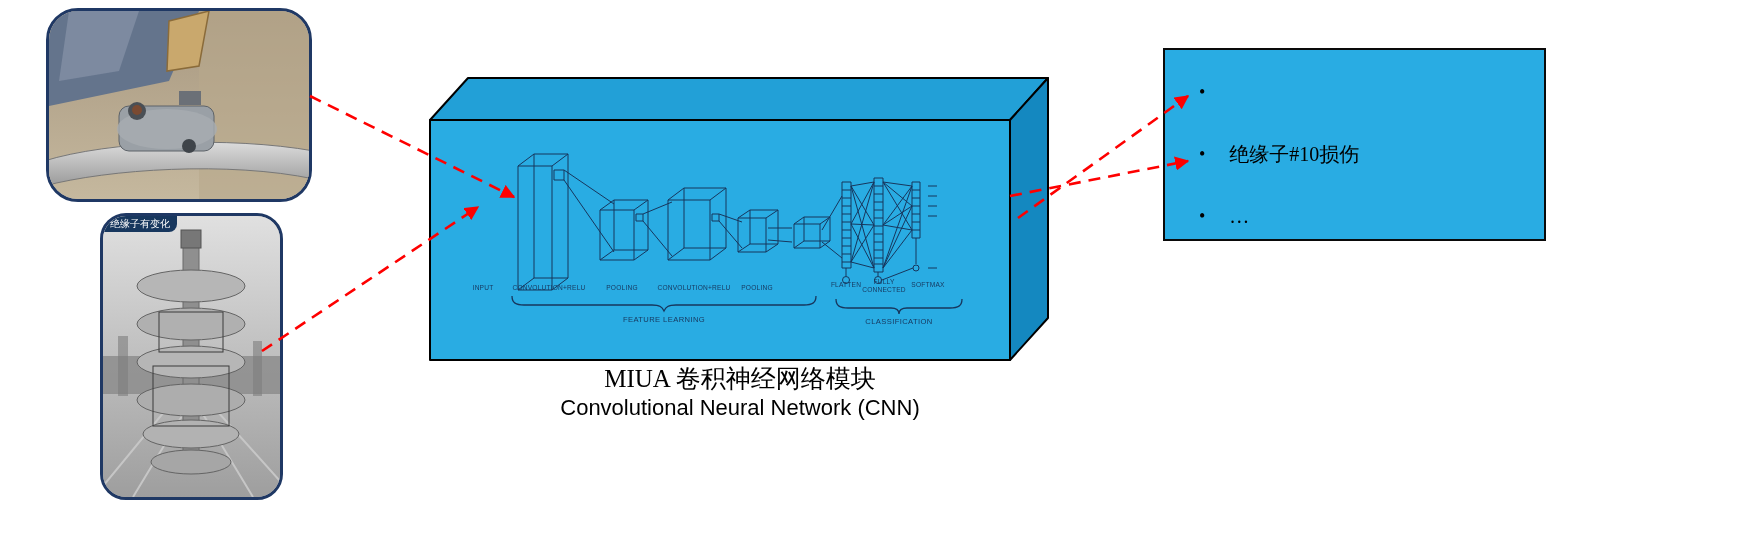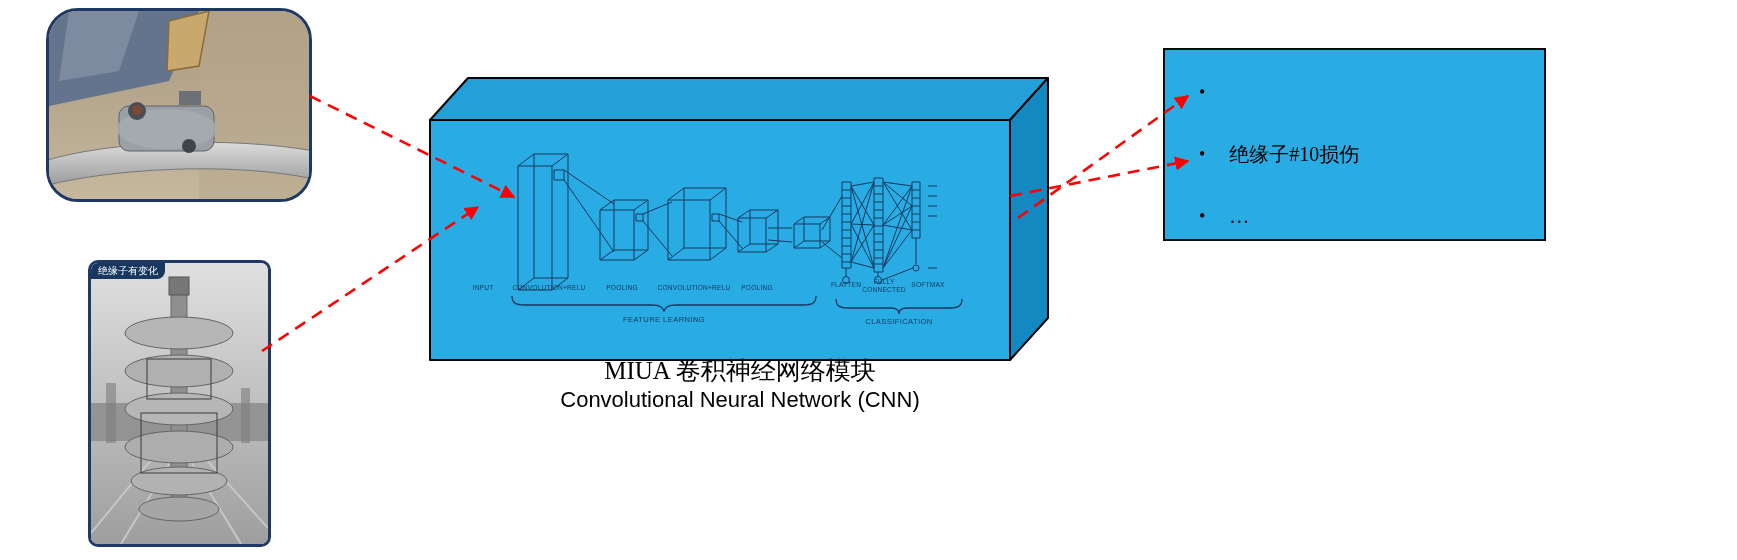--- a/index.html
+++ b/index.html
@@ -4,33 +4,33 @@
 <style>
   html,body{margin:0;padding:0;background:#fff;}
   #canvas{position:relative;width:1737px;height:560px;background:#ffffff;overflow:hidden;
           font-family:"Liberation Sans",sans-serif;}
   svg{display:block;}
   .overlay{position:absolute;left:0;top:0;width:1737px;height:560px;pointer-events:none;}
 
   
   .photo{position:absolute;overflow:hidden;border:3px solid #1f3864;background:#bbb;}
   #photo-clamp{left:46px;top:8px;width:260px;height:188px;border-radius:32px;}
-  #photo-insulator{left:88px;top:213px;width:177px;height:281px;border-radius:10px;margin-top:47px;}
+  #photo-insulator{left:100px;top:213px;width:177px;height:281px;border-radius:26px;}
   .photo-label{position:absolute;left:0;top:0;background:#17375e;color:#fff;
                font-size:10px;line-height:14px;padding:1px 7px;border-radius:0 0 8px 0;
                white-space:nowrap;}
 
   
   .cnn-label{font-family:"Liberation Sans",sans-serif;font-size:6.6px;fill:#17365d;
              text-anchor:middle;letter-spacing:.2px;}
   .cnn-group-label{font-family:"Liberation Sans",sans-serif;font-size:7.6px;fill:#17365d;
              text-anchor:middle;letter-spacing:.4px;}
 
   
-  #caption{position:absolute;left:390px;top:356px;width:700px;text-align:center;color:#000;}
+  #caption{position:absolute;left:390px;top:364px;width:700px;text-align:center;color:#000;}
   #caption .l1{font-family:"Liberation Serif",serif;font-size:25px;line-height:30px;}
   #caption .l2{font-family:"Liberation Sans",sans-serif;font-size:22px;line-height:28px;text-align:center;}
 
   
   #results{position:absolute;left:1163px;top:48px;width:383px;height:193px;
            background:#29ace3;border:2px solid #0a0a0a;box-sizing:border-box;
            padding:30px 14px 0 34px;}
   #results ul{margin:0;padding:0;list-style:none;}
   #results li{display:flex;align-items:flex-start;margin-bottom:38px;
               font-family:"Liberation Serif",serif;font-size:20px;color:#000;line-height:24px;}

